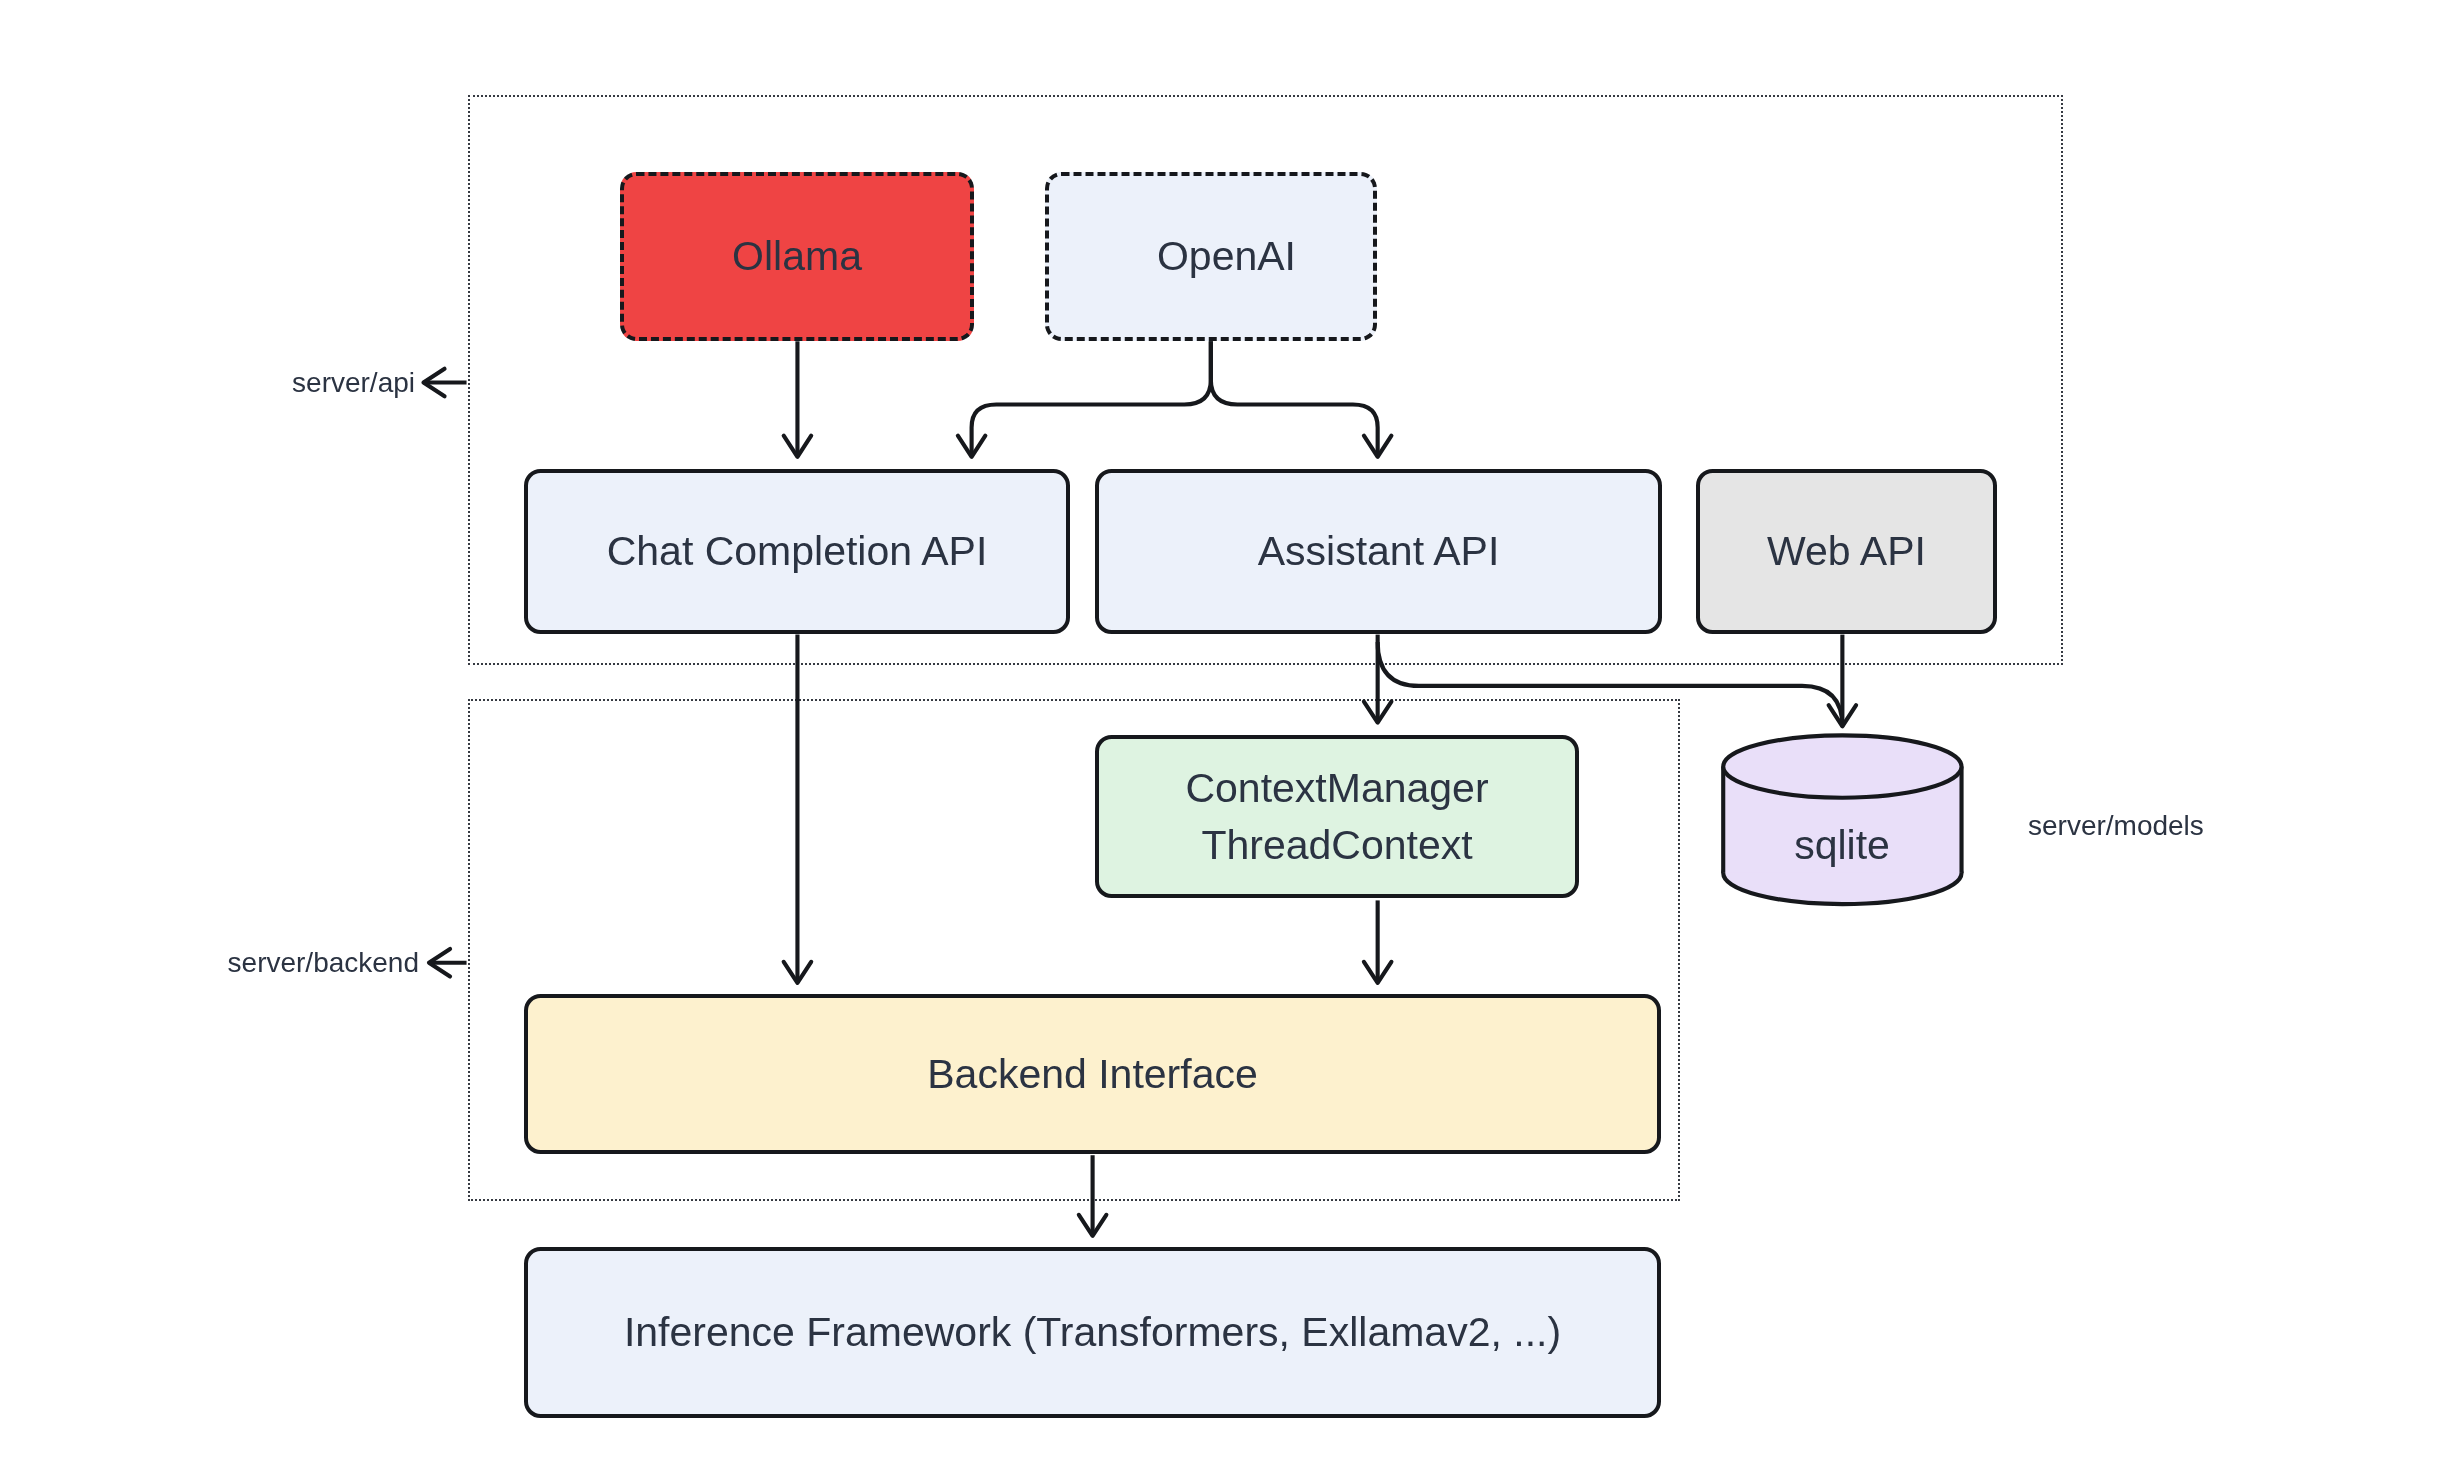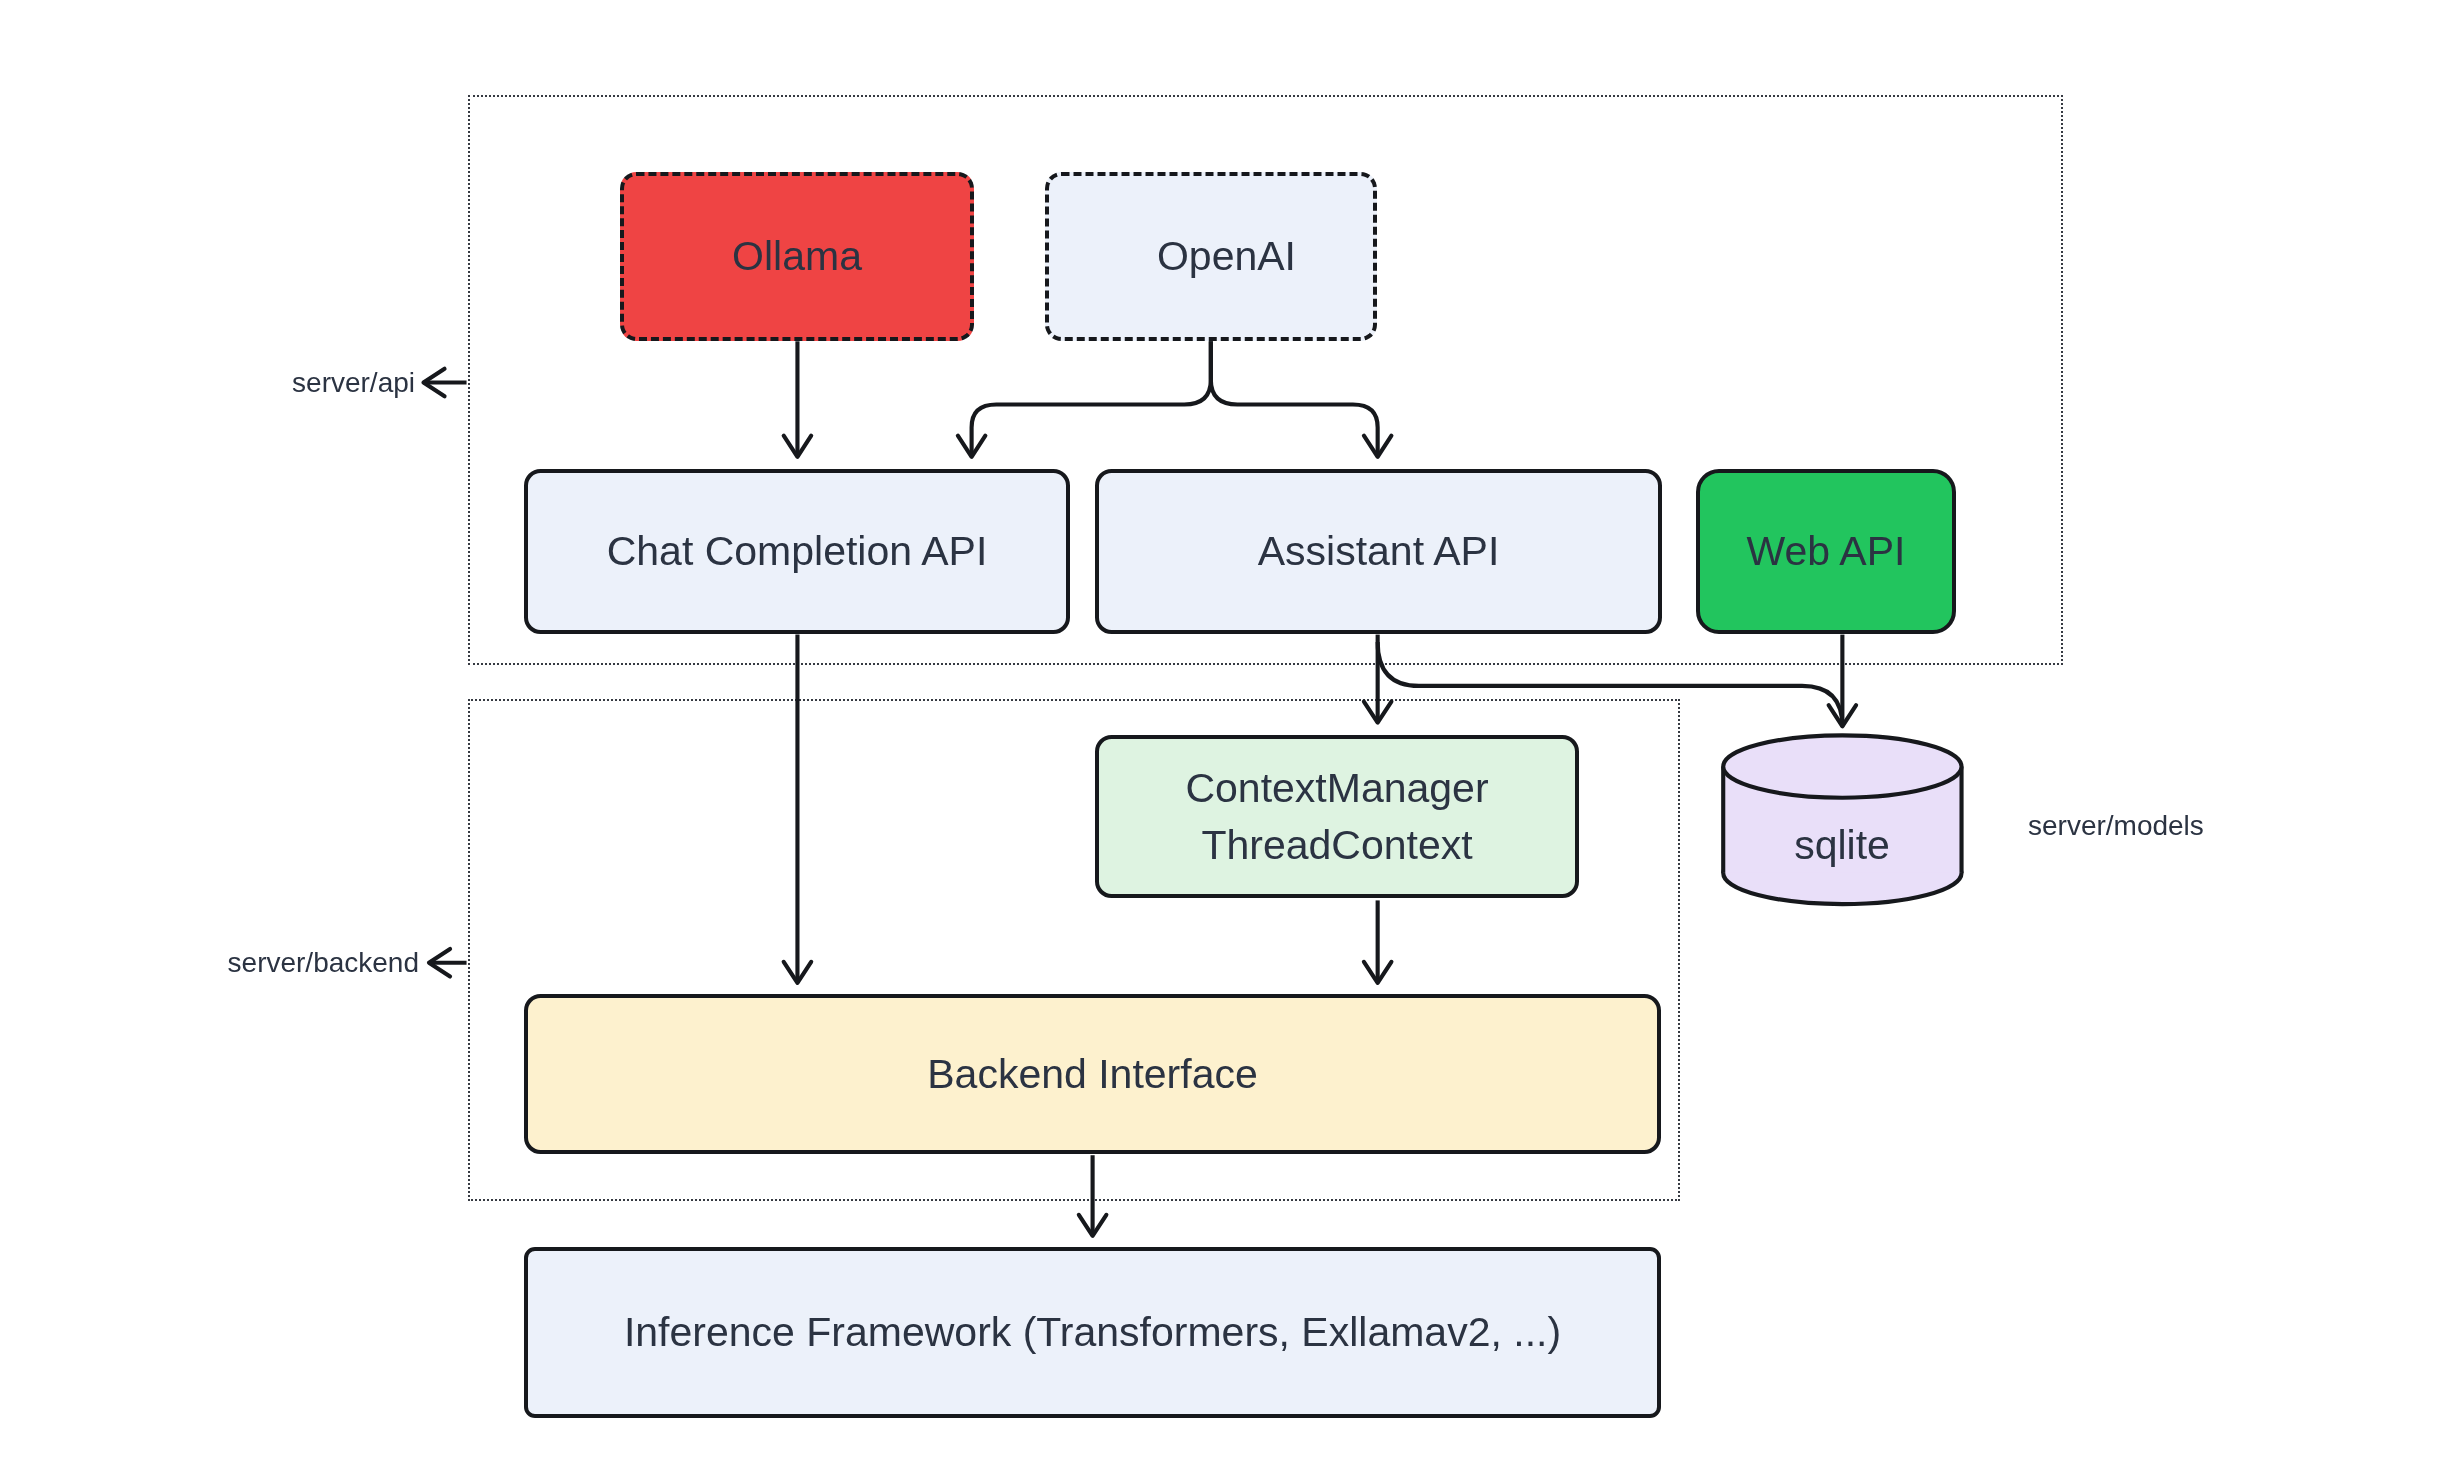--- a/index.html
+++ b/index.html
@@ -102,34 +102,34 @@
   </div>
 
   <div class="node" style="left: 524px; top: 469px; width: 546px; height: 165px; background-color: rgb(236, 241, 250);">
     <span>Chat Completion API</span>
   </div>
 
   <div class="node" style="left: 1095px; top: 469px; width: 567px; height: 165px; background-color: rgb(236, 241, 250);">
     <span>Assistant API</span>
   </div>
 
-  <div class="node" style="left: 1696px; top: 469px; width: 260px; height: 165px; background-color: #22c55e; border-radius: 23px;">
+  <div class="node" style="left: 1696px; top: 469px; width: 301px; height: 165px; background-color: #e5e5e5;">
     <span>Web API</span>
   </div>
 
   <div class="node" style="left: 1095px; top: 735px; width: 484px; height: 163px; background-color: rgb(222, 243, 225);">
     <span>ContextManager</span>
     <span>ThreadContext</span>
   </div>
 
   <div class="node" style="left: 524px; top: 994px; width: 1137px; height: 160px; background-color: rgb(253, 241, 206);">
     <span>Backend Interface</span>
   </div>
 
-  <div class="node" style="left: 524px; top: 1247px; width: 1137px; height: 171px; background-color: rgb(236, 241, 250); border-radius: 11px;">
+  <div class="node" style="left: 524px; top: 1247px; width: 1137px; height: 171px; background-color: rgb(236, 241, 250);">
     <span>Inference Framework (Transformers, Exllamav2, ...)</span>
   </div>
 
   <div class="side-label center" style="left:1723px; top:820px; width:238px; font-size:41px;">sqlite</div>
 
   <div class="side-label right" style="left:101px; top:357px; width:314px;">server/api</div>
   <div class="side-label right" style="left:83px; top:937px; width:336px;">server/backend</div>
   <div class="side-label" style="left:2028px; top:800px;">server/models</div>
 
 </div>

